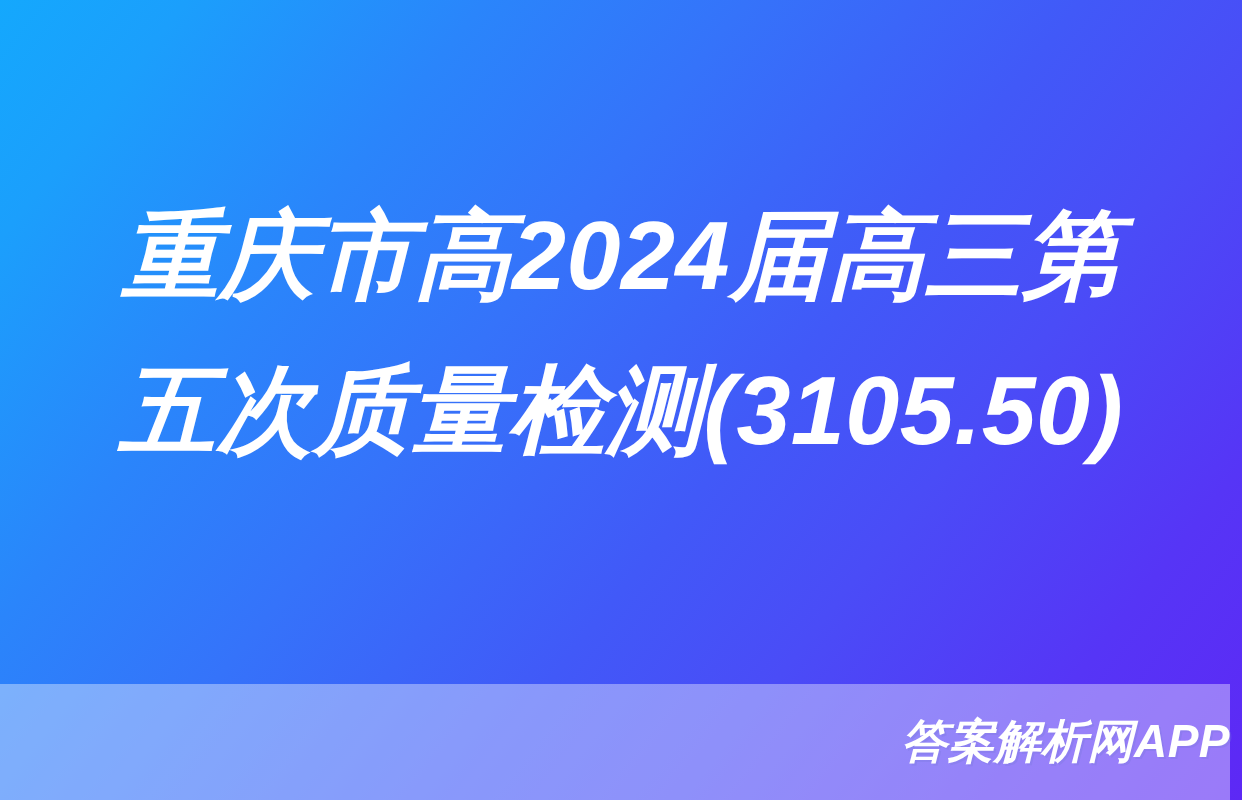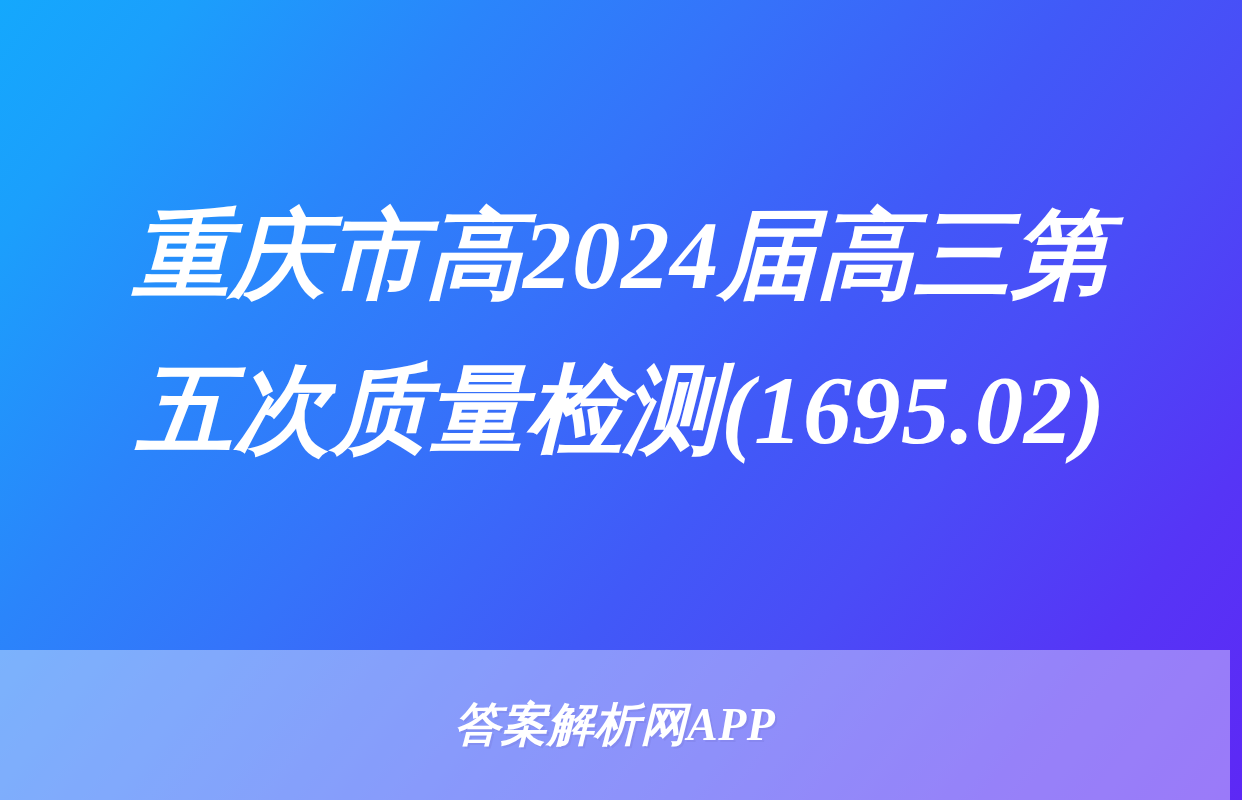--- a/index.html
+++ b/index.html
@@ -7,21 +7,21 @@
     margin: 0;
     padding: 0;
     background: #ffffff;
   }
 
   #cover-card {
     position: relative;
     width: 1242px;
     height: 800px;
     overflow: hidden;
-    font-family: Liberation Serif, serif;
+    font-family: Liberation Sans, sans-serif;
     
     background:
       linear-gradient(128deg,
         #14a8fd 0%,
         #1b9ffc 10%,
         #2a85fb 26%,
         #3573fa 40%,
         #4159f8 58%,
         #4a4cf7 70%,
         #5635f6 86%,
@@ -60,44 +60,44 @@
   .title-line.line-3 {
     font-size: 97px;
   }
 
   
   .footer-band {
     position: absolute;
     left: 0;
     right: 12px;
     bottom: 0;
-    height: 150px;
+    height: 116px;
     background: rgba(255, 255, 255, 0.38);
     display: flex;
     align-items: center;
-    justify-content: center;
+    justify-content: flex-end;
   }
 
   .footer-watermark {
     color: #ffffff;
     font-weight: 700;
     font-style: italic;
     font-size: 46px;
     letter-spacing: 0.5px;
     white-space: nowrap;
     text-shadow: 2px 2px 0 rgba(120, 120, 220, 0.30);
   }
 </style>
 </head>
 <body>
 
 <div id="cover-card">
 
   <div class="title-block">
     <span class="title-line line-1">重庆市高2024届高三第</span>
-    <span class="title-line line-2">五次质量检测(1695.02)</span>
+    <span class="title-line line-2">五次质量检测(3105.50)</span>
   </div>
 
   <div class="footer-band">
     <span class="footer-watermark">答案解析网APP</span>
   </div>
 
 </div>
 
 </body></html>

